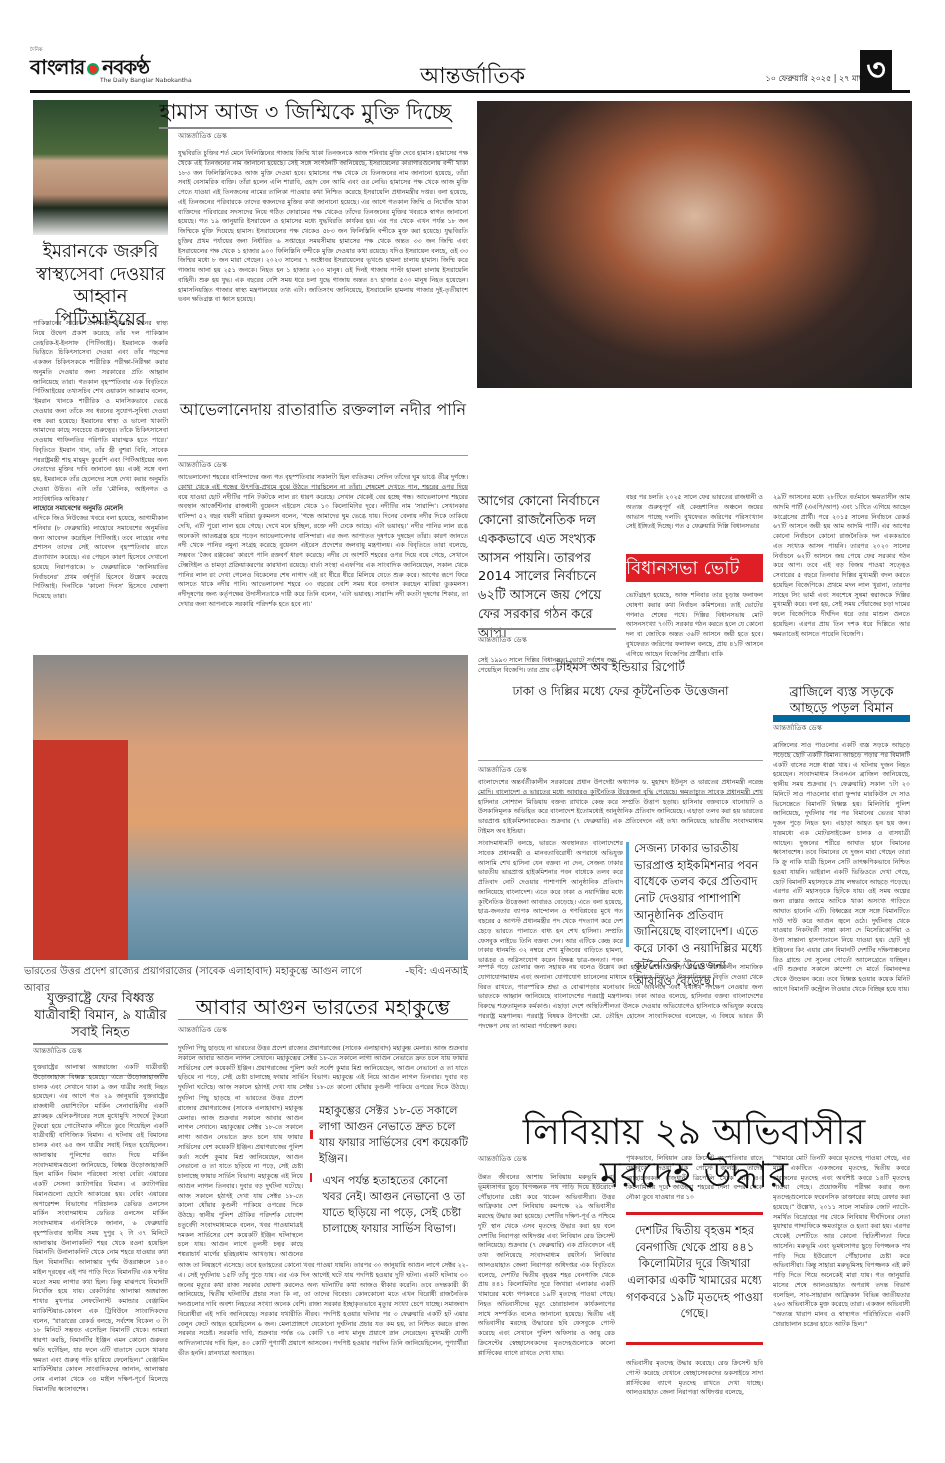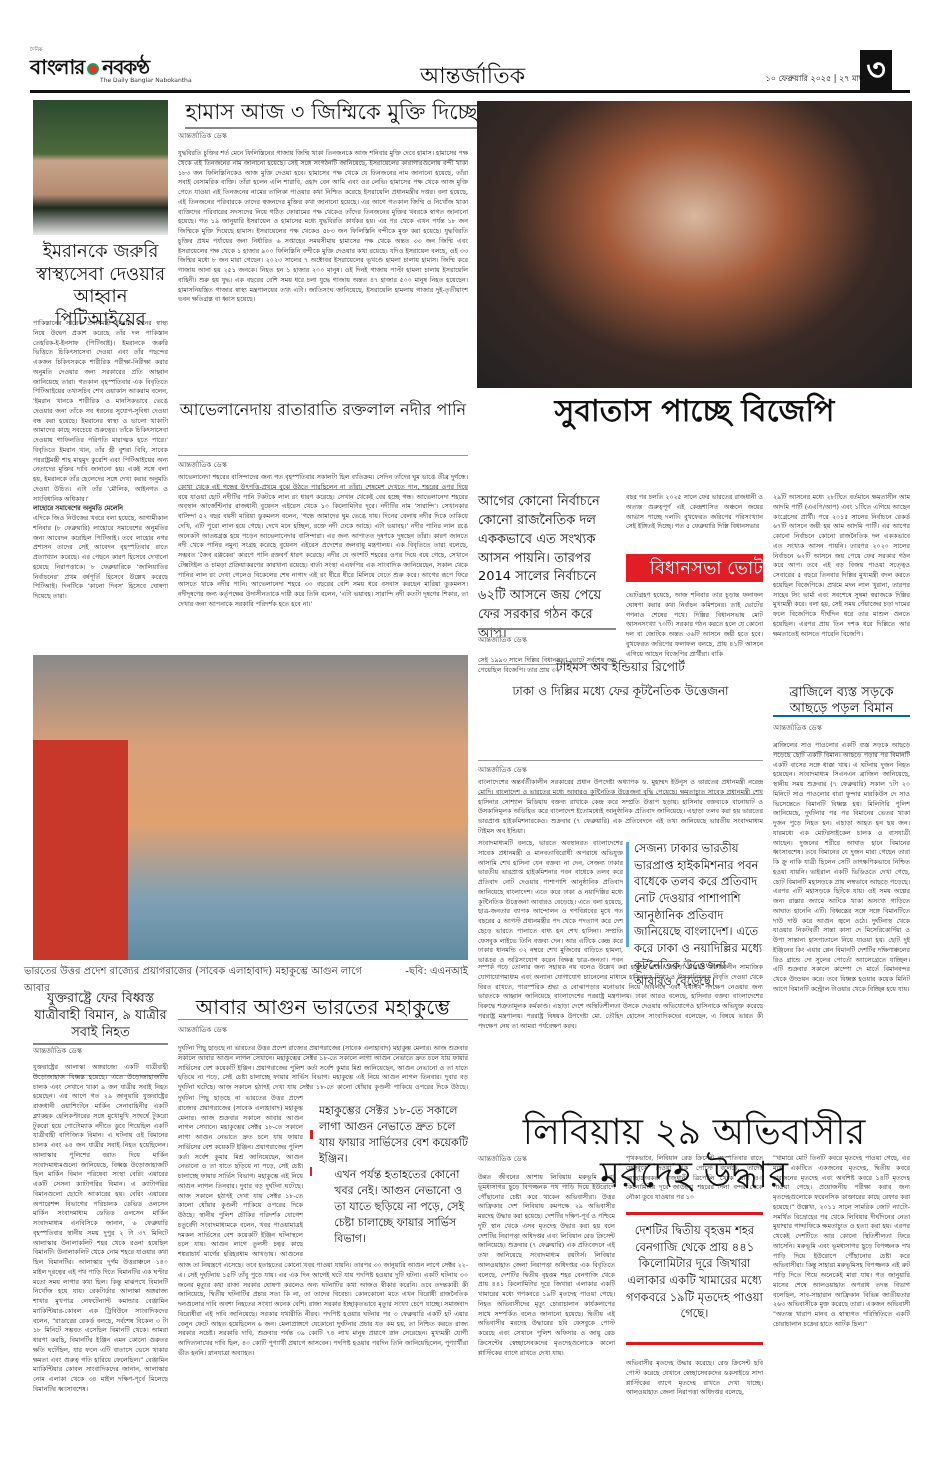--- a/index.html
+++ b/index.html
@@ -16,21 +16,21 @@
 .rule-top{left:30px;top:90px;width:880px;height:3px;background:#111}
 .photo{background:#888;overflow:hidden}
 .ph-imran{left:33px;top:100px;width:135px;height:135px;background:linear-gradient(180deg,#2b4a2e 0%,#4e6b3c 40%,#c7a58a 45%,#b58b70 70%,#1d2a1e 80%,#e9e9e9 100%)}
 .ph-modi{left:477px;top:101px;width:435px;height:287px;background:radial-gradient(ellipse at 50% 40%,#d8b9a0 0%,#a35a3a 30%,#3a2a25 60%,#222 100%)}
 .ph-fire{left:33px;top:655px;width:435px;height:305px;background:linear-gradient(180deg,#8a8a8a 0%,#d9a07a 30%,#e0a070 55%,#7fa0b5 80%,#5f8aa0 100%)}
 .truck{left:33px;top:740px;width:95px;height:220px;background:#c8382a}
 .h1{font-family:"DejaVu Serif",serif;text-align:center;line-height:1.2}
 .desk{font-size:7px;color:#333;border-bottom:1px solid #999;padding-bottom:18px}
 .body{font-size:6.3px;line-height:1.55;color:#222;text-align:justify}
 .hr{height:2px;background:#888}
-.redbox{background:#e01e26;color:#fff;text-align:right;font-size:18px}
+.redbox{background:#e01e26;color:#fff;text-align:left;font-size:18px}
 .redbar{height:3px;background:#d71920}
 .bluebar{width:3px;background:#5aa9d6}
 .quote{font-size:13px;line-height:1.45}
 .bullet{width:9px;height:9px;background:#e01e26;display:inline-block}
 .col{overflow:hidden}
 </style>
 </head>
 <body>
 
 <div class="abs logo-tag">দৈনিক</div>
@@ -47,31 +47,30 @@
 <div class="abs rule-top"></div>
 
 <div class="abs photo ph-imran"></div>
 <div class="abs h1" style="left:33px;top:240px;width:135px;font-size:18px;line-height:1.25">ইমরানকে জরুরি স্বাস্থ্যসেবা দেওয়ার আহ্বান পিটিআইয়ের</div>
 <div class="abs col body" style="left:33px;top:318px;width:135px;height:333px">
   <span>পাকিস্তানের সাবেক প্রধানমন্ত্রী ইমরান খানের স্বাস্থ্য নিয়ে উদ্বেগ প্রকাশ করেছে তাঁর দল পাকিস্তান তেহরিক-ই-ইনসাফ (পিটিআই)। ইমরানকে জরুরি ভিত্তিতে চিকিৎসাসেবা দেওয়া এবং তাঁর পছন্দের একজন চিকিৎসককে শারীরিক পরীক্ষা-নিরীক্ষা করার অনুমতি দেওয়ার জন্য সরকারের প্রতি আহ্বান জানিয়েছে তারা। গতকাল বৃহস্পতিবার এক বিবৃতিতে পিটিআইয়ের তথ্যসচিব শেখ ওয়াকাস আকরাম বলেন, 'ইমরান খানকে শারীরিক ও মানসিকভাবে ভেঙে দেওয়ার জন্য তাঁকে সব ধরনের সুযোগ-সুবিধা দেওয়া বন্ধ করা হয়েছে। ইমরানের স্বাস্থ্য ও ভালো থাকাটা আমাদের কাছে সবচেয়ে গুরুত্বের। তাঁকে চিকিৎসাসেবা দেওয়ায় গাফিলতির পরিণতি মারাত্মক হতে পারে।' বিবৃতিতে ইমরান খান, তাঁর স্ত্রী বুশরা বিবি, সাবেক পররাষ্ট্রমন্ত্রী শাহ মাহমুদ কুরেশি এবং পিটিআইয়ের অন্য নেতাদের মুক্তির দাবি জানানো হয়। একই সঙ্গে বলা হয়, ইমরানকে তাঁর ছেলেদের সঙ্গে দেখা করার অনুমতি দেওয়া উচিত। এটা তাঁর 'মৌলিক, আইনগত ও সাংবিধানিক অধিকার।'</span><br>
   <b>লাহোরে সমাবেশের অনুমতি মেলেনি</b><br>
   <span>এদিকে জিও নিউজের খবরে বলা হয়েছে, আগামীকাল শনিবার (৮ ফেব্রুয়ারি) লাহোরে সমাবেশের অনুমতির জন্য আবেদন করেছিল পিটিআই। তবে লাহোর নগর প্রশাসন তাদের সেই আবেদন বৃহস্পতিবার রাতে প্রত্যাখ্যান করেছে। এর পেছনে কারণ হিসেবে দেখানো হয়েছে নিরাপত্তাকে। ৮ ফেব্রুয়ারিকে 'জালিয়াতির নির্বাচনের' প্রথম বর্ষপূর্তি হিসেবে উল্লেখ করেছে পিটিআই। দিনটিকে 'কালো দিবস' হিসেবে ঘোষণা দিয়েছে তারা।</span>
 </div>
 
-<div class="abs h1" style="left:185px;top:100px;width:293px;font-size:21px;border-bottom:2px solid #888;padding-bottom:2px">হামাস আজ ৩ জিম্মিকে মুক্তি দিচ্ছে</div>
+<div class="abs h1" style="left:159px;top:100px;width:293px;font-size:21px;border-bottom:2px solid #888;padding-bottom:2px">হামাস আজ ৩ জিম্মিকে মুক্তি দিচ্ছে</div>
 <div class="abs desk" style="left:178px;top:130px;width:290px">আন্তর্জাতিক ডেস্ক</div>
 <div class="abs col body" style="left:178px;top:148px;width:290px;height:238px">যুদ্ধবিরতি চুক্তির শর্ত মেনে ফিলিস্তিনের গাজায় জিম্মি থাকা তিনজনকে আজ শনিবার মুক্তি দেবে হামাস। হামাসের পক্ষ থেকে এই তিনজনের নাম জানানো হয়েছে। সেই সঙ্গে সংগঠনটি জানিয়েছে, ইসরায়েলের কারাগারগুলোয় বন্দী থাকা ১৮৩ জন ফিলিস্তিনিকেও আজ মুক্তি দেওয়া হবে। হামাসের পক্ষ থেকে যে তিনজনের নাম জানানো হয়েছে, তাঁরা সবাই বেসামরিক ব্যক্তি। তাঁরা হলেন এলি শারাবি, ওহাদ বেন আমি এবং ওর লেভি। হামাসের পক্ষ থেকে আজ মুক্তি পেতে যাওয়া এই তিনজনের নামের তালিকা পাওয়ার কথা নিশ্চিত করেছে ইসরায়েলি প্রধানমন্ত্রীর দপ্তর। বলা হয়েছে, এই তিনজনের পরিবারকে তাদের স্বজনদের মুক্তির কথা জানানো হয়েছে। এর আগে গতকাল জিম্মি ও নিখোঁজ থাকা ব্যক্তিদের পরিবারের সদস্যদের নিয়ে গঠিত ফোরামের পক্ষ থেকেও তাঁদের তিনজনের মুক্তির খবরকে স্বাগত জানানো হয়েছে। গত ১৯ জানুয়ারি ইসরায়েল ও হামাসের মধ্যে যুদ্ধবিরতি কার্যকর হয়। এর পর থেকে এখন পর্যন্ত ১৮ জন জিম্মিকে মুক্তি দিয়েছে হামাস। ইসরায়েলের পক্ষ থেকেও ৫৮৩ জন ফিলিস্তিনি বন্দীকে মুক্ত করা হয়েছে। যুদ্ধবিরতি চুক্তির প্রথম পর্যায়ের জন্য নির্ধারিত ৬ সপ্তাহের সময়সীমায় হামাসের পক্ষ থেকে অন্তত ৩৩ জন জিম্মি এবং ইসরায়েলের পক্ষ থেকে ১ হাজার ৯০০ ফিলিস্তিনি বন্দীকে মুক্তি দেওয়ার কথা রয়েছে। যদিও ইসরায়েল বলছে, ওই ৩৩ জিম্মির মধ্যে ৮ জন মারা গেছেন। ২০২৩ সালের ৭ অক্টোবর ইসরায়েলের ভূখণ্ডে হামলা চালায় হামাস। জিম্মি করে গাজায় আনা হয় ২৫১ জনকে। নিহত হন ১ হাজার ২০০ মানুষ। ওই দিনই গাজায় পাল্টা হামলা চালায় ইসরায়েলি বাহিনী। শুরু হয় যুদ্ধ। এক বছরের বেশি সময় ধরে চলা যুদ্ধে গাজায় অন্তত ৪৭ হাজার ৫০০ মানুষ নিহত হয়েছেন। হামাসনিয়ন্ত্রিত গাজার স্বাস্থ্য মন্ত্রণালয়ের তথ্য এটা। জাতিসংঘ জানিয়েছে, ইসরায়েলি হামলায় গাজার দুই-তৃতীয়াংশ ভবন ক্ষতিগ্রস্ত বা ধ্বংস হয়েছে।</div>
 
 <div class="abs h1" style="left:178px;top:400px;width:290px;font-size:16px">আভেলানেদায় রাতারাতি রক্তলাল নদীর পানি</div>
 <div class="abs desk" style="left:178px;top:455px;width:290px;border-top:1px solid #999;padding-top:3px">আন্তর্জাতিক ডেস্ক</div>
 <div class="abs col body" style="left:178px;top:472px;width:290px;height:178px">আভেলানেদা শহরের বাসিন্দাদের জন্য গত বৃহস্পতিবার সকালটা ছিল ব্যতিক্রম। সেদিন তাঁদের ঘুম ভাঙে তীব্র দুর্গন্ধে। কোথা থেকে এই গন্ধের উৎপত্তি-প্রথমে বুঝে উঠতে পারছিলেন না তাঁরা। শেষমেশ দেখতে পান, শহরের ওপর দিয়ে বয়ে যাওয়া ছোট নদীটির পানি টকটকে লাল রং ধারণ করেছে। সেখান থেকেই বের হচ্ছে গন্ধ। আভেলানেদা শহরের অবস্থান আর্জেন্টিনার রাজধানী বুয়েনস এইরেস থেকে ১০ কিলোমিটার দূরে। নদীটির নাম 'সারান্দি'। সেখানকার বাসিন্দা ৫২ বছর বয়সী মারিয়া ডুকমলস বলেন, 'গন্ধে আমাদের ঘুম ভেঙে যায়। দিনের বেলায় নদীর দিকে তাকিয়ে দেখি, এটি পুরো লাল হয়ে গেছে। দেখে মনে হচ্ছিল, রক্তে নদী ঢেকে আছে। এটা ভয়াবহ।' নদীর পানির লাল রঙে অনেকটা আতঙ্কগ্রস্ত হয়ে পড়েন আভেলানেদার বাসিন্দারা। এর জন্য আপাতত দূষণকে দুষছেন তাঁরা। কারণ জানতে নদী থেকে পানির নমুনা সংগ্রহ করেছে বুয়েনস এইরেস প্রদেশের জলবায়ু মন্ত্রণালয়। এক বিবৃতিতে তারা বলেছে, সম্ভবত 'জৈব রঞ্জকের' কারণে পানি রক্তবর্ণ ধারণ করেছে। নদীর যে অংশটি শহরের ওপর দিয়ে বয়ে গেছে, সেখানে টেক্সটাইল ও চামড়া প্রক্রিয়াকরণের কারখানা রয়েছে। বার্তা সংস্থা এএফপির এক সাংবাদিক জানিয়েছেন, সকাল থেকে পানির লাল রং দেখা গেলেও বিকেলের শেষ নাগাদ এই রং ধীরে ধীরে মিলিয়ে যেতে শুরু করে। আগের রূপে ফিরে আসতে থাকে নদীর পানি। আভেলানেদা শহরে ৩০ বছরের বেশি সময় ধরে বসবাস করছেন মারিয়া ডুকমলস। নদীদূষণের জন্য কর্তৃপক্ষের উদাসীনতাকে দায়ী করে তিনি বলেন, 'এটা ভয়াবহ। সারান্দি নদী কতটা দূষণের শিকার, তা দেখার জন্য আপনাকে সরকারি পরিদর্শক হতে হবে না।'</div>
 
 <div class="abs photo ph-modi"></div>
 <div class="abs h1" style="left:477px;top:393px;width:435px;font-size:30px;font-weight:bold;line-height:1.2">
-  <div>সুবাতাস পাচ্ছে বিজেপি</div>
 </div>
 <div class="abs" style="left:478px;top:492px;width:140px;font-size:13px;line-height:1.45">আগের কোনো নির্বাচনে কোনো রাজনৈতিক দল এককভাবে এত সংখ্যক আসন পায়নি। তারপর 2014 সালের নির্বাচনে ৬২টি আসনে জয় পেয়ে ফের সরকার গঠন করে আপ।</div>
 <div class="abs hr" style="left:478px;top:628px;width:138px"></div>
 <div class="abs desk" style="left:478px;top:634px;width:138px">আন্তর্জাতিক ডেস্ক</div>
 <div class="abs col body" style="left:478px;top:655px;width:138px;height:22px">সেই ১৯৯৩ সালে দিল্লির বিধানসভা ভোটে সর্বশেষ জয় পেয়েছিল বিজেপি। তার প্রায় ৩২</div>
 <div class="abs col body" style="left:626px;top:492px;width:137px;height:58px">বছর পর চলতি ২০২৫ সালে ফের ভারতের রাজধানী ও অত্যন্ত গুরুত্বপূর্ণ এই কেন্দ্রশাসিত অঞ্চলে জয়ের আভাস পাচ্ছে দলটি। বুথফেরত জরিপের পরিসংখ্যান সেই ইঙ্গিতই দিচ্ছে। গত ৫ ফেব্রুয়ারি দিল্লি বিধানসভার</div>
 <div class="abs redbox" style="left:626px;top:554px;width:137px;height:28px;line-height:28px">বিধানসভা ভোট</div>
 <div class="abs col body" style="left:626px;top:590px;width:137px;height:88px">ভোটগ্রহণ হয়েছে, আজ শনিবার তার চূড়ান্ত ফলাফল ঘোষণা করার কথা নির্বাচন কমিশনের। তাই ভোটের গণনাও শেষের পথে। দিল্লির বিধানসভায় মোট আসনসংখ্যা ৭০টি। সরকার গঠন করতে হলে যে কোনো দল বা জোটকে অন্তত ৩৬টি আসনে জয়ী হতে হবে। বুথফেরত জরিপের ফলাফল বলছে, প্রায় ৪১টি আসনে এগিয়ে আছেন বিজেপির প্রার্থীরা। বাকি</div>
 <div class="abs col body" style="left:773px;top:492px;width:137px;height:186px">২৯টি আসনের মধ্যে ২৮টিতে বর্তমানে ক্ষমতাসীন আম আদমি পার্টি (এএপি/আপ) এবং ১টিতে এগিয়ে আছেন কংগ্রেসের প্রার্থী। পরে ২০১৫ সালের নির্বাচনে রেকর্ড ৬৭টি আসনে জয়ী হয় আম আদমি পার্টি। এর আগের কোনো নির্বাচনে কোনো রাজনৈতিক দল এককভাবে এত সংখ্যক আসন পায়নি। তারপর ২০২০ সালের নির্বাচনে ৬২টি আসনে জয় পেয়ে ফের সরকার গঠন করে আপ। তবে এই বড় বিজয় পাওয়া সত্ত্বেও সেবারের ৫ বছরে তিনবার দিল্লির মুখ্যমন্ত্রী বদল করতে হয়েছিল বিজেপিকে। প্রথমে মদন লাল খুরানা, তারপর সাহেব সিং ভার্মা এবং সবশেষে সুষমা স্বরাজকে দিল্লির মুখ্যমন্ত্রী করে। বলা হয়, সেই সময় পেঁয়াজের চড়া দামের ফলে বিজেপিকে দীর্ঘদিন ধরে তার মাশুল গুনতে হয়েছিল। এরপর প্রায় তিন দশক ধরে দিল্লিতে আর ক্ষমতাতেই আসতে পারেনি বিজেপি।</div>
 
@@ -82,38 +81,38 @@
 
 <div class="abs h1" style="left:478px;top:660px;width:285px;font-size:12px">টাইমস অব ইন্ডিয়ার রিপোর্ট</div>
 <div class="abs h1" style="left:478px;top:684px;width:285px;font-size:12px;line-height:1.3">ঢাকা ও দিল্লির মধ্যে ফের কূটনৈতিক উত্তেজনা</div>
 <div class="abs desk" style="left:478px;top:760px;width:285px;border-top:1px solid #999;padding-top:3px">আন্তর্জাতিক ডেস্ক</div>
 <div class="abs col body" style="left:478px;top:777px;width:285px;height:60px">বাংলাদেশের অন্তর্বর্তীকালীন সরকারের প্রধান উপদেষ্টা অধ্যাপক ড. মুহাম্মদ ইউনূস ও ভারতের প্রধানমন্ত্রী নরেন্দ্র মোদি। বাংলাদেশ ও ভারতের মধ্যে আবারও কূটনৈতিক উত্তেজনা বৃদ্ধি পেয়েছে। ক্ষমতাচ্যুত সাবেক প্রধানমন্ত্রী শেখ হাসিনার সোশ্যাল মিডিয়ায় বক্তব্য রাখাকে কেন্দ্র করে সম্প্রতি উত্তাপ ছড়ায়। হাসিনার বক্তব্যকে বানোয়াট ও উসকানিমূলক অভিহিত করে বাংলাদেশ ইতোমধ্যেই আনুষ্ঠানিক প্রতিবাদ জানিয়েছে। এছাড়া তলব করা হয় ভারতের ভারপ্রাপ্ত হাইকমিশনারকেও। শুক্রবার (৭ ফেব্রুয়ারি) এক প্রতিবেদনে এই তথ্য জানিয়েছে ভারতীয় সংবাদমাধ্যম টাইমস অব ইন্ডিয়া।</div>
 <div class="abs col body" style="left:478px;top:838px;width:145px;height:124px">সংবাদমাধ্যমটি বলছে, ভারতে অবস্থানরত বাংলাদেশের সাবেক প্রধানমন্ত্রী ও মানবতাবিরোধী অপরাধে অভিযুক্ত আসামি শেখ হাসিনা যেন বক্তব্য না দেন, সেজন্য ঢাকার ভারতীয় ভারপ্রাপ্ত হাইকমিশনার পবন বাধেকে তলব করে প্রতিবাদ নোট দেওয়ার পাশাপাশি আনুষ্ঠানিক প্রতিবাদ জানিয়েছে বাংলাদেশ। এতে করে ঢাকা ও নয়াদিল্লির মধ্যে কূটনৈতিক উত্তেজনা আবারও বেড়েছে। এতে বলা হয়েছে, ছাত্র-জনতার ব্যাপক আন্দোলন ও গণবিপ্লবের মুখে গত বছরের ৫ আগস্ট প্রধানমন্ত্রীর পদ থেকে পদত্যাগ করে দেশ ছেড়ে ভারতে পালাতে বাধ্য হন শেখ হাসিনা। সম্প্রতি ফেসবুক লাইভে তিনি বক্তব্য দেন। আর এটিকে কেন্দ্র করে ঢাকার ধানমন্ডি ৩২ নম্বরে শেখ মুজিবের বাড়িতে হামলা, ভাঙচুর ও অগ্নিসংযোগ করেন বিক্ষুব্ধ ছাত্র-জনতা। পবন বাধের কাছে দেওয়া প্রতিবাদ নোটে বাংলাদেশের পররাষ্ট্র মন্ত্রণালয় "গভীর উদ্বেগ, হতাশা এবং গুরুতর আপত্তি" প্রকাশ করেছে। হাসিনার বিদ্বেষপূর্ণ বক্তব্য-বিবৃতিগুলো ঢাকা-দিল্লির মধ্যে সুস্থ</div>
 <div class="abs bluebar" style="left:626px;top:842px;height:105px"></div>
 <div class="abs quote" style="left:634px;top:840px;width:132px;font-size:11.5px">সেজন্য ঢাকার ভারতীয় ভারপ্রাপ্ত হাইকমিশনার পবন বাধেকে তলব করে প্রতিবাদ নোট দেওয়ার পাশাপাশি আনুষ্ঠানিক প্রতিবাদ জানিয়েছে বাংলাদেশ। এতে করে ঢাকা ও নয়াদিল্লির মধ্যে কূটনৈতিক উত্তেজনা আবারও বেড়েছে।</div>
 <div class="abs col body" style="left:478px;top:962px;width:285px;height:120px">সম্পর্ক গড়ে তোলার জন্য সহায়ক নয় বলেও উল্লেখ করা হয়েছে এতে। এছাড়া ভারতে থাকাকালীন সামাজিক যোগাযোগমাধ্যম এবং অন্যান্য যোগাযোগ চ্যানেলের মাধ্যমে হাসিনাকে মিথ্যা ও উসকানিমূলক বিবৃতি দেওয়া থেকে বিরত রাখতে, পারস্পরিক শ্রদ্ধা ও বোঝাপড়ার মনোভাব নিয়ে অবিলম্বে এবং যথাযথ পদক্ষেপ নেওয়ার জন্য ভারতকে আহ্বান জানিয়েছে বাংলাদেশের পররাষ্ট্র মন্ত্রণালয়। ঢাকা আরও বলেছে, হাসিনার বক্তব্য বাংলাদেশের বিরুদ্ধে শত্রুতামূলক কর্মকাণ্ড। এছাড়া দেশে অস্থিতিশীলতা উসকে দেওয়ার অভিযোগেও হাসিনাকে অভিযুক্ত করেছে পররাষ্ট্র মন্ত্রণালয়। পররাষ্ট্র বিষয়ক উপদেষ্টা মো. তৌহিদ হোসেন সাংবাদিকদের বলেছেন, এ বিষয়ে ভারত কী পদক্ষেপ নেয় তা আমরা পর্যবেক্ষণ করব।</div>
 
-<div class="abs h1" style="left:773px;top:684px;width:137px;font-size:13px;border-bottom:2px solid #0369a1">ব্রাজিলে ব্যস্ত সড়কে আছড়ে পড়ল বিমান</div>
+<div class="abs h1" style="left:773px;top:684px;width:137px;font-size:13px;border-bottom:7px solid #0369a1">ব্রাজিলে ব্যস্ত সড়কে আছড়ে পড়ল বিমান</div>
 <div class="abs desk" style="left:773px;top:722px;width:137px">আন্তর্জাতিক ডেস্ক</div>
 <div class="abs col body" style="left:773px;top:740px;width:137px;height:358px">ব্রাজিলের সাও পাওলোর একটি ব্যস্ত সড়কে আছড়ে পড়েছে ছোট একটি বিমান। আছড়ে পড়ার পর বিমানটি একটি বাসের সঙ্গে ধাক্কা খায়। এ ঘটনায় দুজন নিহত হয়েছেন। সংবাদমাধ্যম সিএনএন ব্রাজিল জানিয়েছে, স্থানীয় সময় শুক্রবার (৭ ফেব্রুয়ারি) সকাল ৭টা ২০ মিনিটে সাও পাওলোর বারা ফুন্দার মারকিউস দে সাও ভিসেন্তেতে বিমানটি বিধ্বস্ত হয়। মিলিটারি পুলিশ জানিয়েছে, দুর্ঘটনার পর পর বিমানের ভেতর থাকা দুজন পুড়ে নিহত হন। এছাড়া আহত হন ছয় জন। যারমধ্যে এক মোটরসাইকেল চালক ও বাসযাত্রী আছেন। দুজনের শরীরে আঘাত হানে বিমানের ধ্বংসাবশেষ। তবে বিমানের যে দুজন মারা গেছেন তারা কি ক্রু নাকি যাত্রী ছিলেন সেটি তাৎক্ষণিকভাবে নিশ্চিত হওয়া যায়নি। ভাইরাল একটি ভিডিওতে দেখা গেছে, ছোট বিমানটি মহাসড়কে প্রায় লম্বভাবে আছড়ে পড়েছে। এরপর এটি মহাসড়কে ছিটকে যায়। ওই সময় অল্পের জন্য রাস্তার জ্যামে আটকে থাকা অসংখ্য গাড়িতে আঘাত হানেনি এটি। বিধ্বস্তের সঙ্গে সঙ্গে বিমানটিতে দাউ দাউ করে আগুন জ্বলে ওঠে। দুর্ঘটনাস্থ থেকে যাওয়ার নিকটবর্তী সান্তা কাসা দে মিসেরিকোর্দিয়া ও উপা সান্তানা হাসপাতালে নিয়ে যাওয়া হয়। ছোট দুই ইঞ্জিনের কিং এয়ার প্লেন বিমানটি দেশটির দক্ষিণাঞ্চলের রিও গ্রান্ডে দো সুলের পোর্তো অ্যালেগ্রেতে যাচ্ছিল। এটি শুক্রবার সকালে কাম্পো দে মার্তে বিমানবন্দর থেকে উড্ডয়ন করে। তবে বিধ্বস্ত হওয়ার কয়েক মিনিট আগে বিমানটি কন্ট্রোল টাওয়ার থেকে বিচ্ছিন্ন হয়ে যায়।</div>
 
 <div class="abs h1" style="left:33px;top:990px;width:135px;font-size:13px;line-height:1.3;border-bottom:2px solid #888;padding-bottom:2px">যুক্তরাষ্ট্রে ফের বিধ্বস্ত যাত্রীবাহী বিমান, ৯ যাত্রীর সবাই নিহত</div>
 <div class="abs desk" style="left:33px;top:1045px;width:135px">আন্তর্জাতিক ডেস্ক</div>
 <div class="abs col body" style="left:33px;top:1062px;width:135px;height:360px">যুক্তরাষ্ট্রের আলাস্কা অঙ্গরাজ্যে একটি যাত্রীবাহী উড়োজাহাজ বিধ্বস্ত হয়েছে। এতে উড়োজাহাজটির চালক এবং সেখানে থাকা ৯ জন যাত্রীর সবাই নিহত হয়েছেন। এর আগে গত ২৯ জানুয়ারি যুক্তরাষ্ট্রের রাজধানী ওয়াশিংটনে মার্কিন সেনাবাহিনীর একটি ব্ল্যাকহক হেলিকপ্টারের সঙ্গে মুখোমুখি সংঘর্ষে টুকরো টুকরো হয়ে পোটোম্যাক নদীতে ডুবে গিয়েছিল একটি যাত্রীবাহী বাণিজ্যিক বিমান। এ ঘটনায় ওই বিমানের চালক এবং ৬৪ জন যাত্রীর সবাই নিহত হয়েছিলেন। আলাস্কার পুলিশের বরাত দিয়ে মার্কিন সংবাদমাধ্যমগুলো জানিয়েছে, বিধ্বস্ত উড়োজাহাজটি ছিল মার্কিন বিমান পরিষেবা সংস্থা বেরিং এয়ারের একটি সেসনা ক্যাটাগরির বিমান। এ ক্যাটাগরির বিমানগুলো ছোটো আকারের হয়। বেরিং এয়ারের অপারেশন্স বিভাগের পরিচালক ডেভিড ওলসেন মার্কিন সংবাদমাধ্যম ডেভিড ওলসেন মার্কিন সংবাদমাধ্যম এনবিসিকে জানান, ৬ ফেব্রুয়ারি বৃহস্পতিবার স্থানীয় সময় দুপুর ২ টা ৩৭ মিনিটে আলাস্কার উনালাকলিট শহর থেকে রওনা হয়েছিল বিমানটি। উনালাকলিট থেকে নোম শহরে যাওয়ার কথা ছিল বিমানটির। আলাস্কার দুর্গম উত্তরাঞ্চলে ১৪০ মাইল দূরত্বের এই পথ পাড়ি দিতে বিমানটির এক ঘণ্টার মতো সময় লাগার কথা ছিল। কিন্তু মাঝপথে বিমানটি নিখোঁজ হয়ে যায়। রেকটার্ডার আলাস্কা অঙ্গরাজ্য শাখার মুখপাত্র লেফটেন্যান্ট কমান্ডার বেঞ্জামিন ম্যাকিন্টিয়ার-কোবল এক ট্রিবিউনে সাংবাদিকদের বলেন, "রাডারের রেকর্ড বলছে, সর্বশেষ বিকেল ৩ টা ১৮ মিনিটে সম্ভবত এসেছিল বিমানটি থেকে। আমরা ধারণা করছি, বিমানটির ইঞ্জিন এমন কোনো গুরুতর ক্ষতি ঘটেছিল, যার ফলে এটি বাতাসে ভেসে থাকার ক্ষমতা এবং গুরুত্ব গতি হারিয়ে ফেলেছিল।" বেঞ্জামিন ম্যাকিন্টিয়ার কোবল সাংবাদিকদের জানান, আলাস্কার নোম এলাকা থেকে ৩৪ মাইল দক্ষিণ-পূর্বে মিলেছে বিমানটির ধ্বংসাবশেষ।</div>
 
 <div class="abs h1" style="left:178px;top:995px;width:290px;font-size:20px;border-bottom:1px solid #888">আবার আগুন ভারতের মহাকুম্ভে</div>
 <div class="abs desk" style="left:178px;top:1024px;width:290px">আন্তর্জাতিক ডেস্ক</div>
 <div class="abs col body" style="left:178px;top:1043px;width:290px;height:50px">দুর্ঘটনা পিছু ছাড়ছে না ভারতের উত্তর প্রদেশ রাজ্যের প্রয়াগরাজের (সাবেক এলাহাবাদ) মহাকুম্ভ মেলার। আজ শুক্রবার সকালে আবার আগুন লাগল সেখানে। মহাকুম্ভের সেক্টর ১৮-তে সকালে লাগা আগুন নেভাতে দ্রুত চলে যায় ফায়ার সার্ভিসের বেশ কয়েকটি ইঞ্জিন। প্রয়াগরাজের পুলিশ কর্তা সর্বেশ কুমার মিশ্র জানিয়েছেন, আগুন নেভানো ও তা যাতে ছড়িয়ে না পড়ে, সেই চেষ্টা চালাচ্ছে ফায়ার সার্ভিস বিভাগ। মহাকুম্ভে এই নিয়ে আগুন লাগল তিনবার। দুবার বড় দুর্ঘটনা ঘটেছে। আজ সকালে হঠাৎই দেখা যায় সেক্টর ১৮-তে কালো ধোঁয়ার কুণ্ডলী পাকিয়ে ওপরের দিকে উঠছে। স্থানীয় পুলিশ চৌকির পরিদর্শক যোগেশ চতুর্বেদী সংবাদমাধ্যমকে বলেন, খবর পাওয়ামাত্রই দমকল সার্ভিসের বেশ কয়েকটি ইঞ্জিন ঘটনাস্থলে চলে যায়। আগুন লাগে তুলসী চত্বর কাছে শঙ্করাচার্য মার্গের হরিহরধাম আখড়ায়। আগুনের শিখা ও কালো ধোঁয়া দেখে পুণ্যার্থীদের মধ্যে হুড়োহুড়ি পড়ে যায়। আশপাশের আখড়া থেকে বেরিয়ে আসেন সবাই। খবর পেয়ে ফায়ার সার্ভিসের সদস্যরা এসে পরিস্থিতির সামাল দেন। আগুন বেশি ছড়িয়ে পড়ার আগে। হুড়োহুড়িতে কেউ কেউ পড়ে গিয়ে সামান্য আহত হয়েছেন বলে সংবাদ মাধ্যমগুলো জানিয়েছে।</div>
 <div class="abs col body" style="left:178px;top:1093px;width:125px;height:165px">দুর্ঘটনা পিছু ছাড়ছে না ভারতের উত্তর প্রদেশ রাজ্যের প্রয়াগরাজের (সাবেক এলাহাবাদ) মহাকুম্ভ মেলার। আজ শুক্রবার সকালে আবার আগুন লাগল সেখানে। মহাকুম্ভের সেক্টর ১৮-তে সকালে লাগা আগুন নেভাতে দ্রুত চলে যায় ফায়ার সার্ভিসের বেশ কয়েকটি ইঞ্জিন। প্রয়াগরাজের পুলিশ কর্তা সর্বেশ কুমার মিশ্র জানিয়েছেন, আগুন নেভানো ও তা যাতে ছড়িয়ে না পড়ে, সেই চেষ্টা চালাচ্ছে ফায়ার সার্ভিস বিভাগ। মহাকুম্ভে এই নিয়ে আগুন লাগল তিনবার। দুবার বড় দুর্ঘটনা ঘটেছে। আজ সকালে হঠাৎই দেখা যায় সেক্টর ১৮-তে কালো ধোঁয়ার কুণ্ডলী পাকিয়ে ওপরের দিকে উঠছে। স্থানীয় পুলিশ চৌকির পরিদর্শক যোগেশ চতুর্বেদী সংবাদমাধ্যমকে বলেন, খবর পাওয়ামাত্রই দমকল সার্ভিসের বেশ কয়েকটি ইঞ্জিন ঘটনাস্থলে চলে যায়। আগুন লাগে তুলসী চত্বর কাছে শঙ্করাচার্য মার্গের হরিহরধাম আখড়ায়। আগুনের শিখা ও কালো ধোঁয়া দেখে পুণ্যার্থীদের মধ্যে হুড়োহুড়ি পড়ে যায়। আশপাশের আখড়া থেকে বেরিয়ে আসেন সবাই। খবর পেয়ে ফায়ার সার্ভিসের সদস্যরা এসে পরিস্থিতির সামাল দেন। আগুন বেশি ছড়িয়ে পড়ার আগে। হুড়োহুড়িতে কেউ কেউ পড়ে গিয়ে সামান্য আহত হয়েছেন বলে সংবাদ মাধ্যমগুলো জানিয়েছে।</div>
 <div class="abs" style="left:310px;top:1103px;width:158px">
-  <div style="display:flex;gap:6px;align-items:center;margin-bottom:0">
+  <div style="display:flex;gap:6px;align-items:center;margin-bottom:6px">
     <span class="bullet"></span>
     <span class="quote" style="font-size:11px">মহাকুম্ভের সেক্টর ১৮-তে সকালে লাগা আগুন নেভাতে দ্রুত চলে যায় ফায়ার সার্ভিসের বেশ কয়েকটি ইঞ্জিন।</span>
   </div>
-  <div style="display:flex;gap:22px;align-items:flex-start">
+  <div style="display:flex;gap:10px;align-items:flex-start">
     <span class="bullet"></span>
     <span class="quote" style="font-size:11px">এখন পর্যন্ত হতাহতের কোনো খবর নেই। আগুন নেভানো ও তা যাতে ছড়িয়ে না পড়ে, সেই চেষ্টা চালাচ্ছে ফায়ার সার্ভিস বিভাগ।</span>
   </div>
 </div>
 <div class="abs col body" style="left:178px;top:1260px;width:290px;height:160px">আজ তা নিয়ন্ত্রণে এসেছে। তবে হতাহতের কোনো খবর পাওয়া যায়নি। তারপর ৩০ জানুয়ারি আগুন লাগে সেক্টর ২২-এ। সেই দুর্ঘটনায় ১৫টি তাঁবু পুড়ে যায়। এর এক দিন আগেই ঘটে যায় পদপিষ্ট হওয়ার দুটি ঘটনা। একটি ঘটনায় ৩০ জনের মৃত্যুর কথা রাজ্য সরকার ঘোষণা করলেও অন্য ঘটনাটির কথা আজও স্বীকার করেনি। তবে তদন্তকারী কী জানিয়েছে, দ্বিতীয় ঘটনাটির প্রচার সত্য কি না, তা তাদের বিবেচ্য। কোনকোনো মতে এখন বিরোধী রাজনৈতিক দলগুলোর দাবি অবশ্য নিহতের সংখ্যা অনেক বেশি। রাজ্য সরকার ইচ্ছাকৃতভাবে মৃত্যুর সংখ্যা চেপে যাচ্ছে। সমাজবাদ বিরোধীরা এই দাবি জানিয়েছে। সরকার যথারীতি নীরব। পদপিষ্ট হওয়ার ঘটনার পর ৩ ফেব্রুয়ারি একটি হট এয়ার বেলুন ফেটে আহত হয়েছিলেন ৬ জন। মেলাপ্রাঙ্গণে যেকোনো দুর্ঘটনার প্রচার যত কম হয়, তা নিশ্চিত করতে রাজ্য সরকার সচেষ্ট। সরকারি দাবি, শুক্রবার পর্যন্ত ৩৯ কোটি ৭৪ লাখ মানুষ প্রয়াগে স্নান সেরেছেন। মুখ্যমন্ত্রী যোগী আদিত্যনাথের দাবি ছিল, ৪০ কোটি পুণ্যার্থী প্রয়াগে আসবেন। পদপিষ্ট হওয়ার পরদিন তিনি জানিয়েছিলেন, পুণ্যার্থীরা ভীত হননি। স্নানযাত্রা অব্যাহত।</div>
 
 <div class="abs h1" style="left:478px;top:1110px;width:432px;font-size:36px;font-weight:normal">লিবিয়ায় ২৯ অভিবাসীর মরদেহ উদ্ধার</div>
 <div class="abs desk" style="left:478px;top:1153px;width:137px">আন্তর্জাতিক ডেস্ক</div>
 <div class="abs col body" style="left:478px;top:1172px;width:137px;height:250px">উন্নত জীবনের আশায় লিবিয়ায় মরুভূমি এবং ভূমধ্যসাগর ছুড়ে বিপজ্জনক পথ পাড়ি দিয়ে ইউরোপে পৌঁছানোর চেষ্টা করে থাকেন অভিবাসীরা। উত্তর আফ্রিকার দেশ লিবিয়ায় কমপক্ষে ২৯ অভিবাসীর মরদেহ উদ্ধার করা হয়েছে। দেশটির দক্ষিণ-পূর্ব ও পশ্চিমে দুটি স্থান থেকে এসব মৃতদেহ উদ্ধার করা হয় বলে দেশটির নিরাপত্তা অধিদপ্তর এবং লিবিয়ান রেড ক্রিসেন্ট জানিয়েছে। শুক্রবার (৭ ফেব্রুয়ারি) এক প্রতিবেদনে এই তথ্য জানিয়েছে সংবাদমাধ্যম রয়টার্স। লিবিয়ার আলওয়াহাত জেলা নিরাপত্তা অধিদপ্তর এক বিবৃতিতে বলেছে, দেশটির দ্বিতীয় বৃহত্তম শহর বেনগাজি থেকে প্রায় ৪৪১ কিলোমিটার দূরে জিখারা এলাকার একটি খামারের মধ্যে গণকবরে ১৯টি মৃতদেহ পাওয়া গেছে। নিহত অভিবাসীদের মৃত্যু চোরাচালান কার্যকলাপের সাথে সম্পর্কিত বলেও জানানো হয়েছে। দ্বিতীয় এই অভিবাসীর মরদেহ উদ্ধারের ছবি ফেসবুকে পোস্ট করেছে এবং সেখানে পুলিশ অফিসার ও জায়ু রেড ক্রিসেন্টের স্বেচ্ছাসেবকদের মৃতদেহগুলোকে কালো প্লাস্টিকের ব্যাগে রাখতে দেখা যায়।</div>
 <div class="abs col body" style="left:626px;top:1153px;width:137px;height:52px">পৃথকভাবে, লিবিয়ান রেড ক্রিসেন্ট বৃহস্পতিবার রাতে ফেসবুকে দেওয়া এক পোস্টে বলেছে, তাদের স্বেচ্ছাসেবকরা রাজধানী ত্রিপোলি থেকে প্রায় ৪০ কিলোমিটার দূরে জাউইয়া শহরের দিলা বন্দর থেকে নৌকা ডুবে যাওয়ার পর ১০</div>

